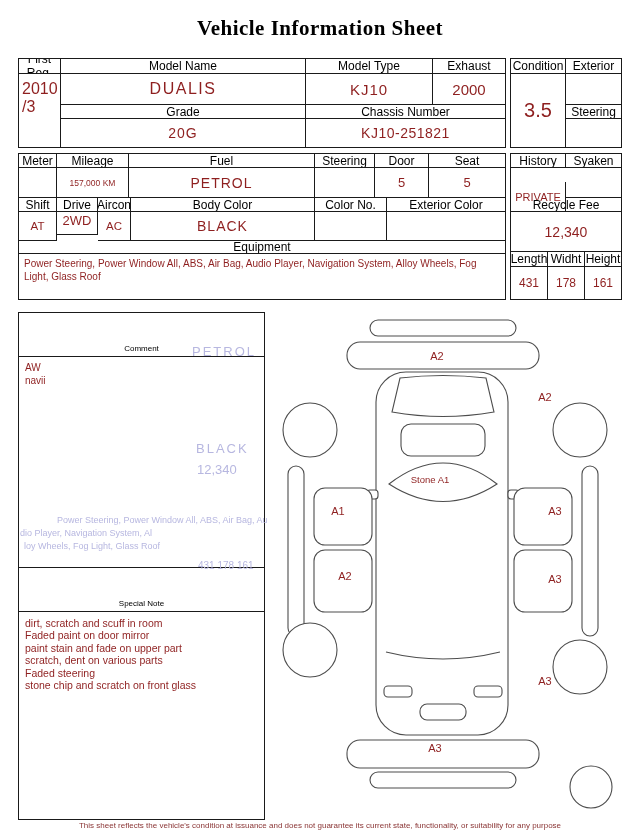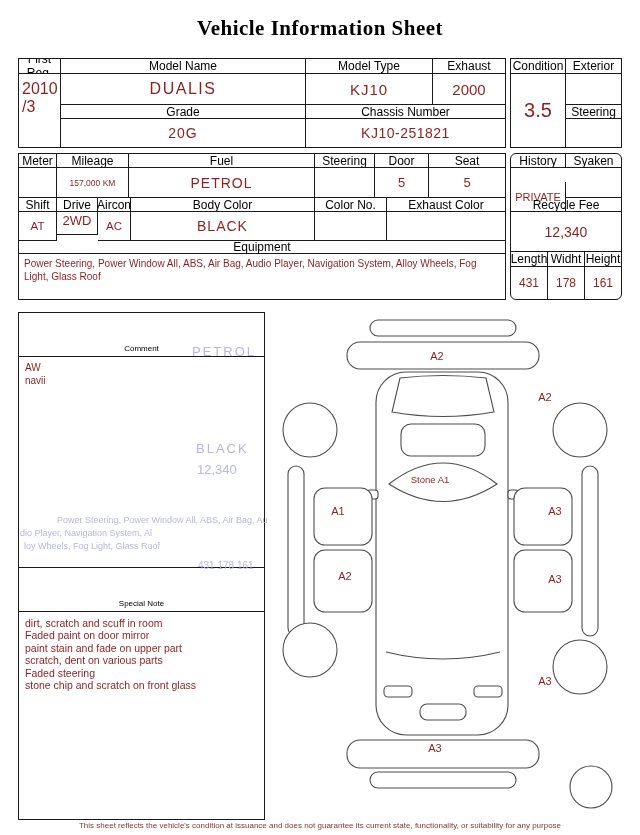--- a/index.html
+++ b/index.html
@@ -79,34 +79,34 @@
     <div class="c val" style="left:110px;top:14px;width:186px;height:30px;font-size:14px;letter-spacing:1px;">PETROL</div>
     <div class="c val" style="left:296px;top:14px;width:60px;height:30px;"></div>
     <div class="c val" style="left:356px;top:14px;width:54px;height:30px;font-size:13px;">5</div>
     <div class="c val nr" style="left:410px;top:14px;width:76px;height:30px;font-size:13px;">5</div>
 
     <div class="c hdr" style="left:0;top:44px;width:38px;height:14px;">Shift</div>
     <div class="c hdr" style="left:38px;top:44px;width:41px;height:14px;">Drive</div>
     <div class="c hdr" style="left:79px;top:44px;width:33px;height:14px;">Aircon</div>
     <div class="c hdr" style="left:112px;top:44px;width:184px;height:14px;">Body Color</div>
     <div class="c hdr" style="left:296px;top:44px;width:72px;height:14px;">Color No.</div>
-    <div class="c hdr nr" style="left:368px;top:44px;width:118px;height:14px;">Exhaust Color</div>
+    <div class="c hdr nr" style="left:368px;top:44px;width:118px;height:14px;">Exterior Color</div>
 
     <div class="c val" style="left:0;top:58px;width:38px;height:29px;font-size:11.5px;">AT</div>
     <div class="c val" style="left:38px;top:52px;width:41px;height:29px;font-size:13px;">2WD</div>
     <div class="c val" style="left:79px;top:58px;width:33px;height:29px;font-size:11.5px;">AC</div>
     <div class="c val" style="left:112px;top:58px;width:184px;height:29px;font-size:14px;letter-spacing:1px;">BLACK</div>
     <div class="c val" style="left:296px;top:58px;width:72px;height:29px;"></div>
     <div class="c val nr" style="left:368px;top:58px;width:118px;height:29px;"></div>
 
     <div class="c hdr nr" style="left:0;top:87px;width:486px;height:13px;">Equipment</div>
     <div class="c val nr nb" style="left:0;top:100px;width:486px;height:45px;font-size:10px;justify-content:flex-start;align-items:flex-start;text-align:left;padding:3px 5px;line-height:1.3;">Power Steering, Power Window All, ABS, Air Bag, Audio Player, Navigation System, Alloy Wheels, Fog Light, Glass Roof</div>
   </div>
 
-  <div class="tbl" style="left:510px;top:153px;width:112px;height:147px;border-radius:6px;">
+  <div class="tbl" style="left:510px;top:153px;width:112px;height:147px;">
     <div class="c hdr" style="left:0;top:0;width:55px;height:14px;">History</div>
     <div class="c hdr nr" style="left:55px;top:0;width:55px;height:14px;">Syaken</div>
     <div class="c val" style="left:0;top:28px;width:55px;height:30px;font-size:11px;">PRIVATE</div>
     <div class="c val nr" style="left:55px;top:14px;width:55px;height:30px;"></div>
 
     <div class="c hdr nr" style="left:0;top:44px;width:110px;height:14px;">Recycle Fee</div>
     <div class="c val nr" style="left:0;top:58px;width:110px;height:40px;font-size:14px;">12,340</div>
 
     <div class="c hdr" style="left:0;top:98px;width:37px;height:15px;">Length</div>
     <div class="c hdr" style="left:37px;top:98px;width:37px;height:15px;">Widht</div>

